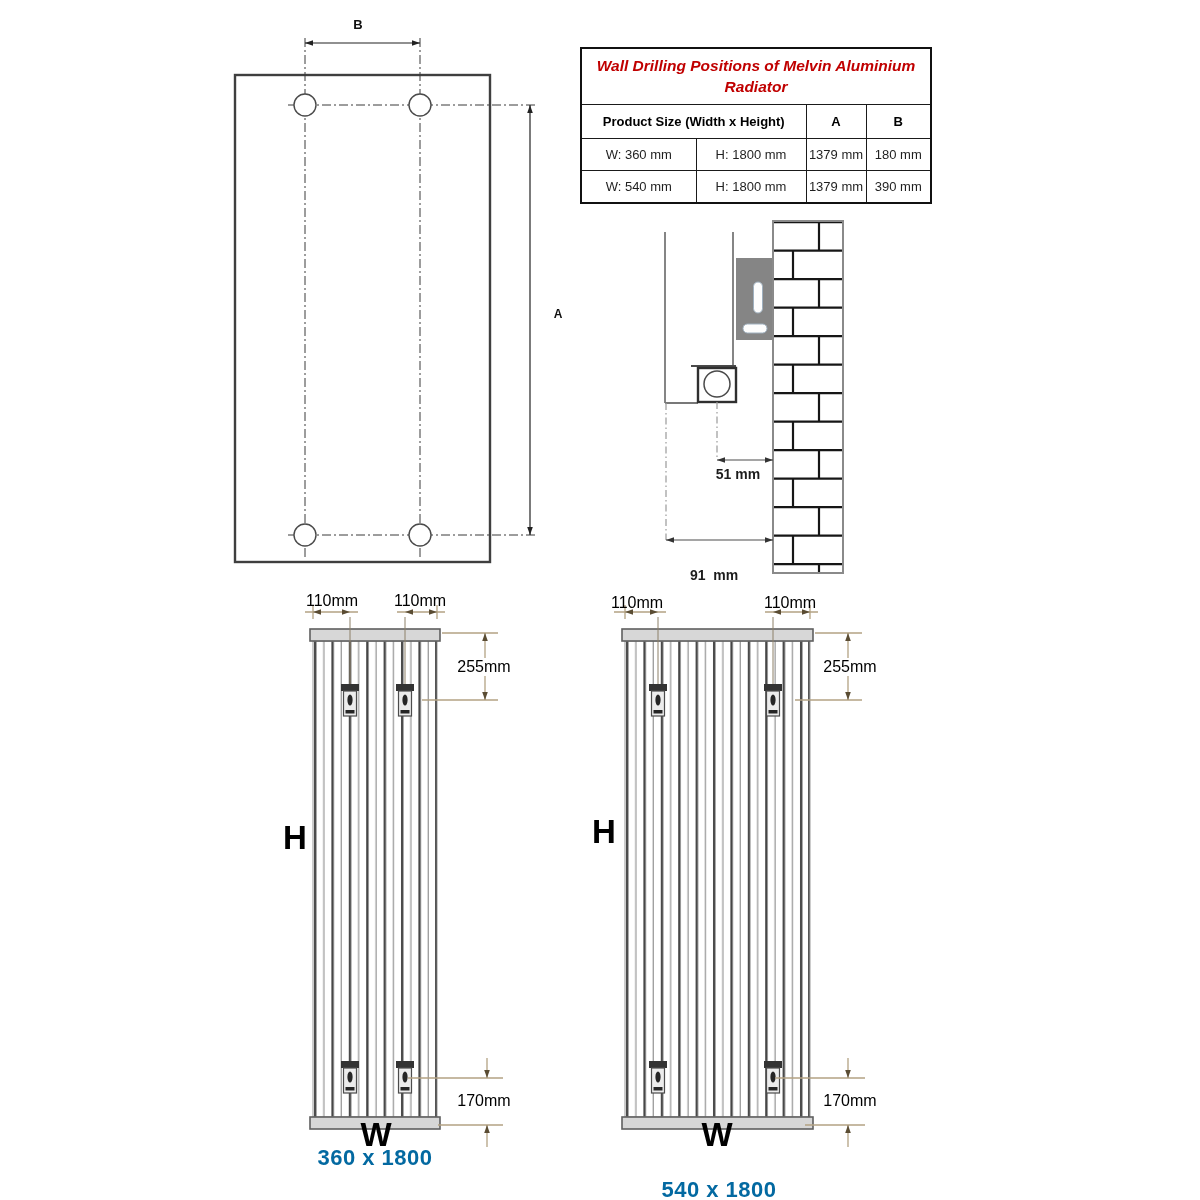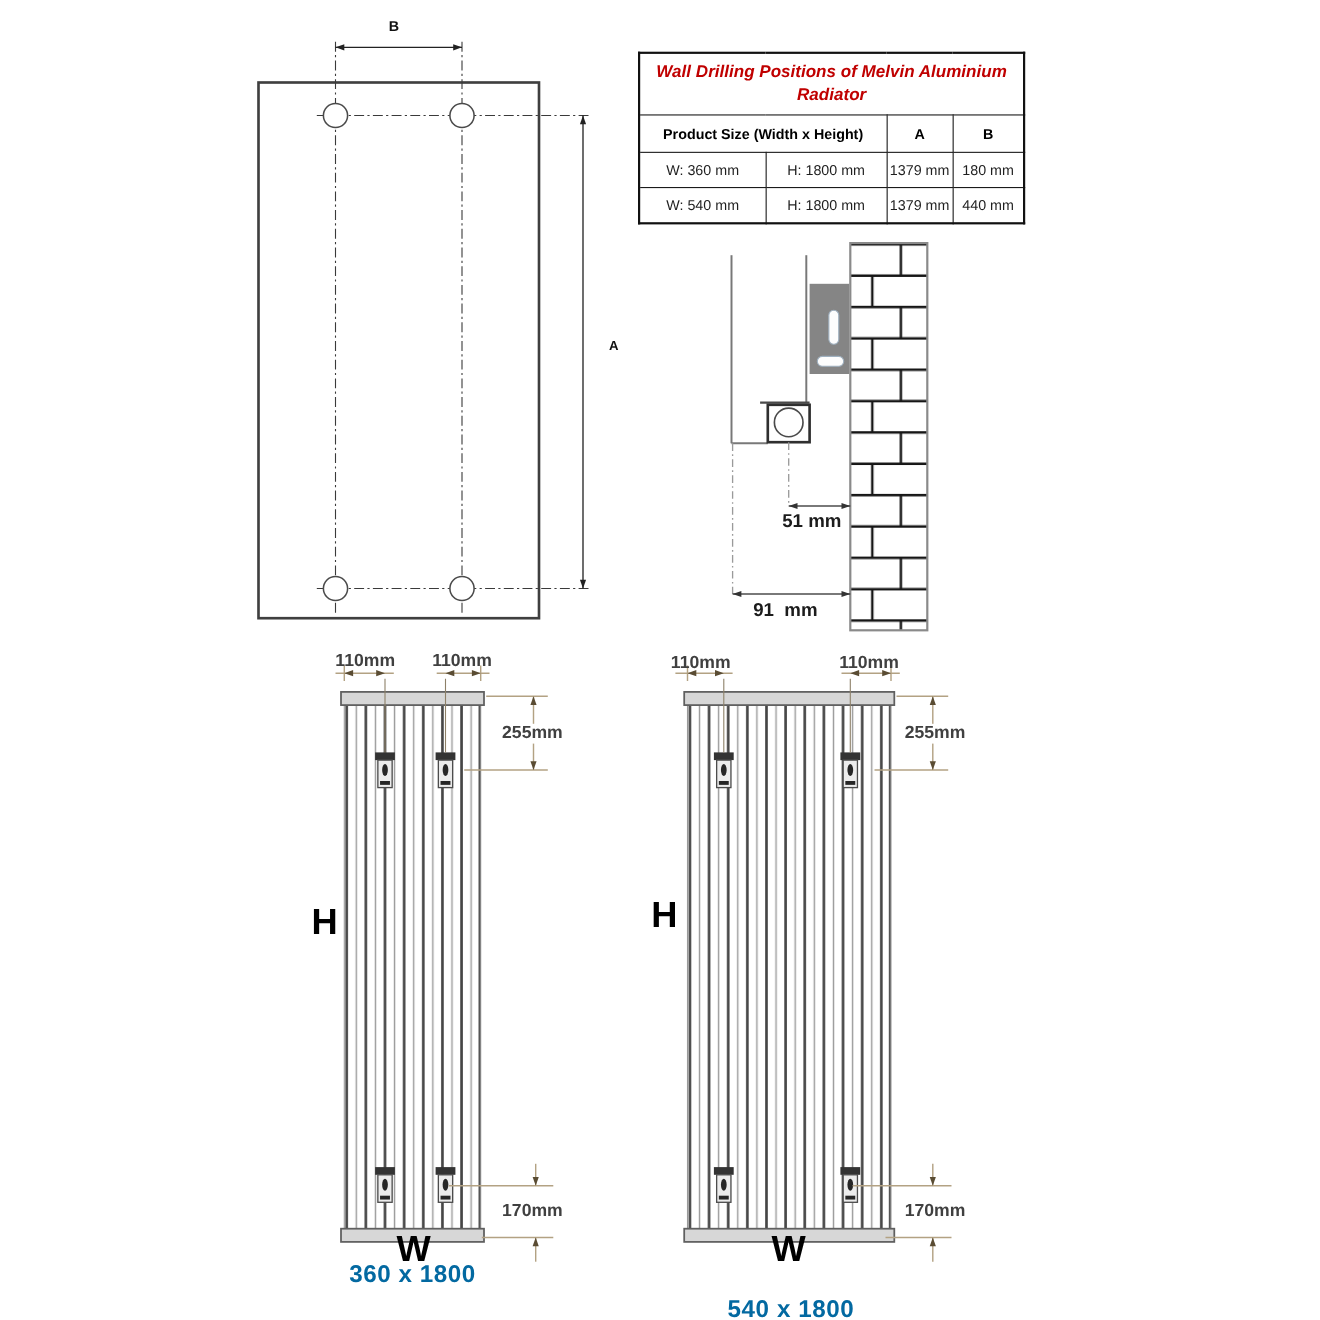--- a/index.html
+++ b/index.html
@@ -1,22 +1,22 @@
 <!DOCTYPE html>
 <html><head>
 <meta charset="utf-8">
 <style>
   html,body{margin:0;padding:0;background:#fff;}
   #canvas{position:relative;width:1200px;height:1200px;background:#ffffff;overflow:hidden;
           font-family:"Liberation Sans",sans-serif;}
   .abs{position:absolute;}
   svg{display:block;}
   .lbl{position:absolute;transform:translate(-50%,-50%);white-space:nowrap;}
-  .dim-tan{font-weight:bold;font-size:16px;color:#404040;}
-  .dim-dark{font-weight:600;font-size:17px;color:#1c1c1c;white-space:pre;}
+  .dim-tan{font-weight:normal;font-size:16px;color:#000000;}
+  .dim-dark{font-weight:600;font-size:14px;color:#1c1c1c;white-space:pre;}
   .lbl-ab{font-weight:bold;font-size:13px;color:#111;}
   .lbl-hw{font-weight:bold;font-size:33px;color:#000;}
   .lbl-cap{font-weight:bold;font-size:22px;color:#0369a1;letter-spacing:.5px;}
   .bg-white{background:#fff;padding:0 2px;}
   
   #spec-table{position:absolute;left:580px;top:47px;width:350px;border-collapse:collapse;
               table-layout:fixed;background:#fff;}
   #spec-table td{border:1.6px solid #1a1a1a;text-align:center;vertical-align:middle;
                  font-size:13px;color:#1f1f1f;padding:0;}
   #spec-table{border:2.5px solid #111;}
@@ -84,21 +84,21 @@
       <tr>
         <td class="data">W: 360 mm</td>
         <td class="data">H: 1800 mm</td>
         <td class="data">1379 mm</td>
         <td class="data">180 mm</td>
       </tr>
       <tr>
         <td class="data">W: 540 mm</td>
         <td class="data">H: 1800 mm</td>
         <td class="data">1379 mm</td>
-        <td class="data">440 mm</td>
+        <td class="data">390 mm</td>
       </tr>
     </tbody>
   </table>
 
   <div class="abs" style="left:630px;top:210px;width:260px;height:380px;">
     <svg width="260" height="380" viewBox="0 0 260 380">
       <defs>
         <pattern id="brk" x="143" y="11" width="70" height="57" patternUnits="userSpaceOnUse">
           <rect width="70" height="57" fill="#ffffff"></rect>
           <g stroke="#161616" stroke-width="2.2" fill="none">
@@ -139,21 +139,21 @@
         <polygon points="143,250 135,247.3 135,252.7" fill="#333"></polygon>
       </g>
 
       <g>
         <line x1="36" y1="330" x2="143" y2="330" stroke="#4c4c4c" stroke-width="1.2"></line>
         <polygon points="36,330 44,327.3 44,332.7" fill="#333"></polygon>
         <polygon points="143,330 135,327.3 135,332.7" fill="#333"></polygon>
       </g>
     </svg>
     <div class="lbl dim-dark" style="left:108px;top:264px;">51 mm</div>
-    <div class="lbl dim-dark" style="left:84px;top:345px;">91  mm</div>
+    <div class="lbl dim-dark" style="left:84px;top:365px;">91  mm</div>
   </div>
 
   <div class="abs" style="left:260px;top:585px;width:280px;height:620px;">
     <svg width="280" height="620" viewBox="0 0 280 620">
       <defs>
         <pattern id="finsA" x="53" width="17.4" height="8" patternUnits="userSpaceOnUse">
           <rect width="17.4" height="8" fill="#ffffff"></rect>
           <line x1="2.2" y1="0" x2="2.2" y2="8" stroke="#454545" stroke-width="2.4"></line>
           <line x1="10.9" y1="0" x2="10.9" y2="8" stroke="#9b9b9b" stroke-width="1.3"></line>
         </pattern>

